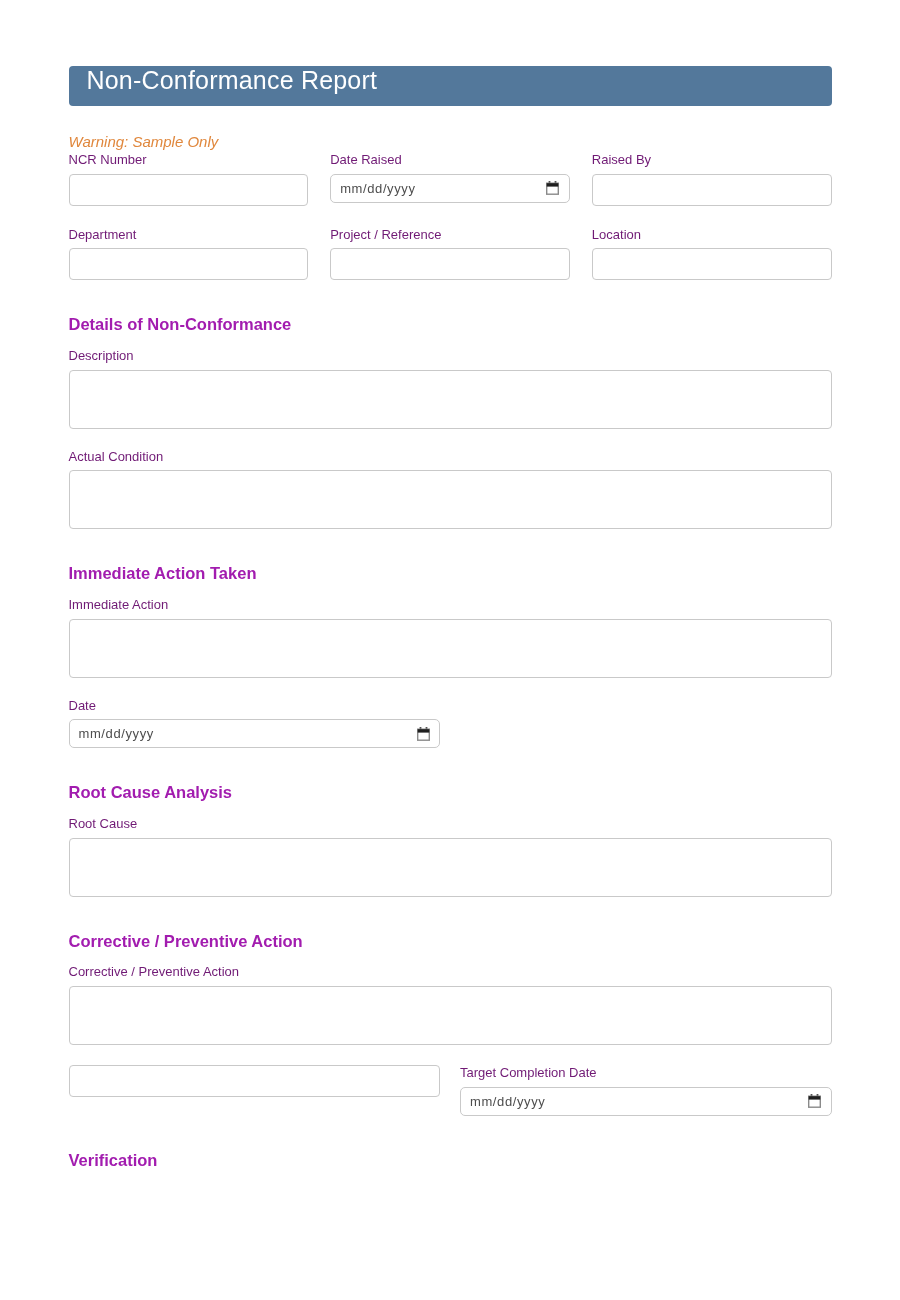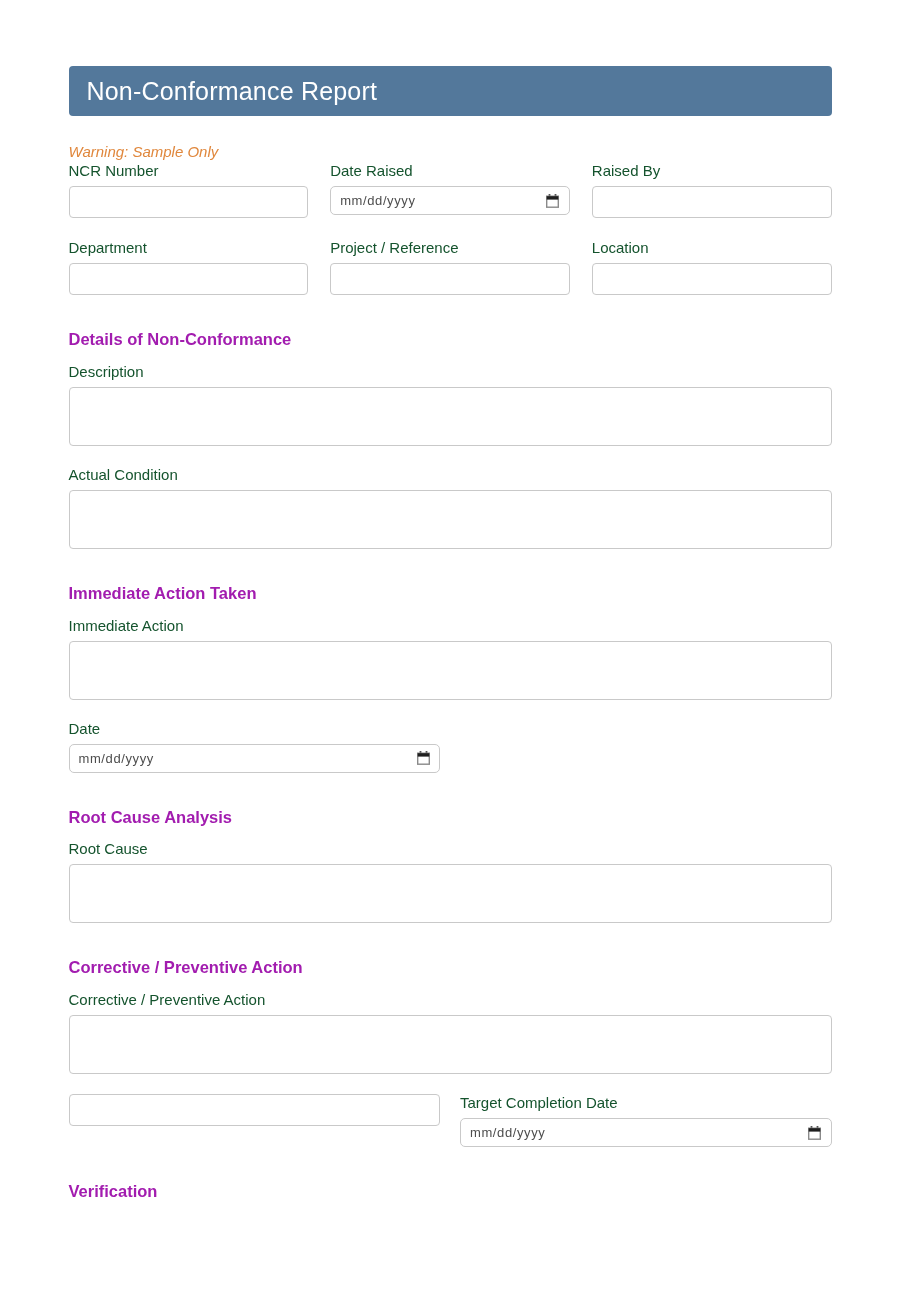--- a/index.html
+++ b/index.html
@@ -20,23 +20,22 @@
   }
   .container {
     width: 763px;
     margin: 0 auto;
     padding-top: 66px;
   }
   
   .banner {
     background: #53789b;
     border-radius: 4px;
-    height: 50px;
+    height: 40px;
     display: flex;
-    align-items: center;
     padding: 0 18px;
   }
   .banner h1 {
     margin: 0;
     font-size: 25px;
     font-weight: 400;
     color: #ffffff;
     letter-spacing: 0.2px;
   }
   
@@ -58,23 +57,23 @@
   .grid2 {
     display: grid;
     grid-template-columns: 1fr 1fr;
     column-gap: 20px;
     margin-bottom: 20px;
   }
   .field { margin-bottom: 20px; }
   .grid3 .field, .grid2 .field { margin-bottom: 0; }
   label.flabel {
     display: block;
-    font-size: 15px;
+    font-size: 13px;
     line-height: 1.2;
-    color: #14532d;
+    color: #701a75;
     margin: 0 0 6px 0;
   }
   input.ti {
     width: 100%;
     height: 32px;
     border: 1px solid #c9c9c9;
     border-radius: 4px;
     padding: 0 9px;
     font-size: 14px;
     color: #333;

